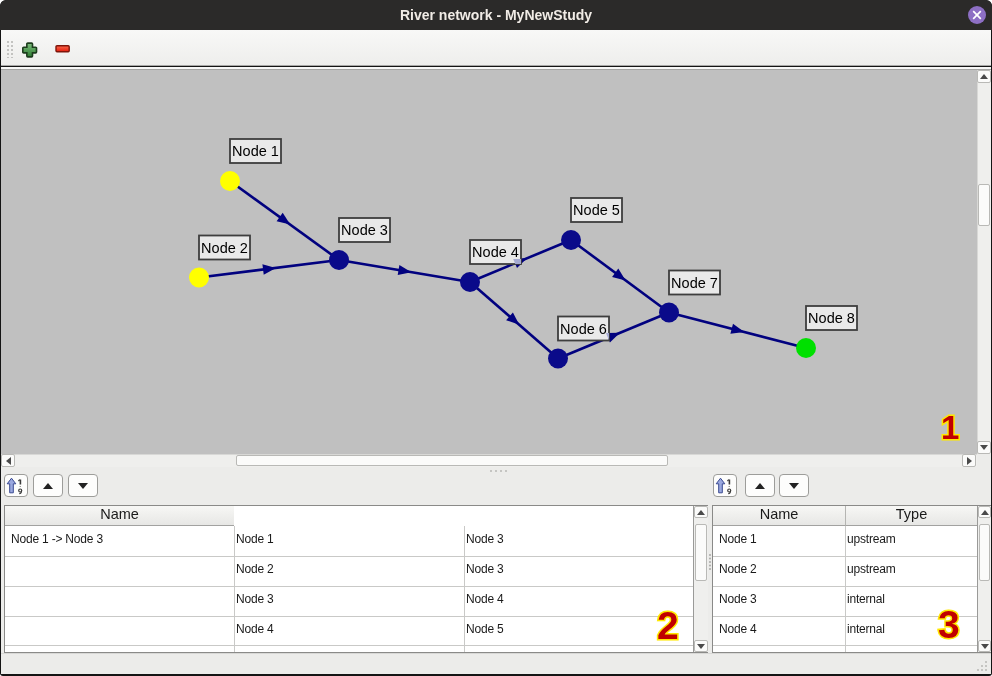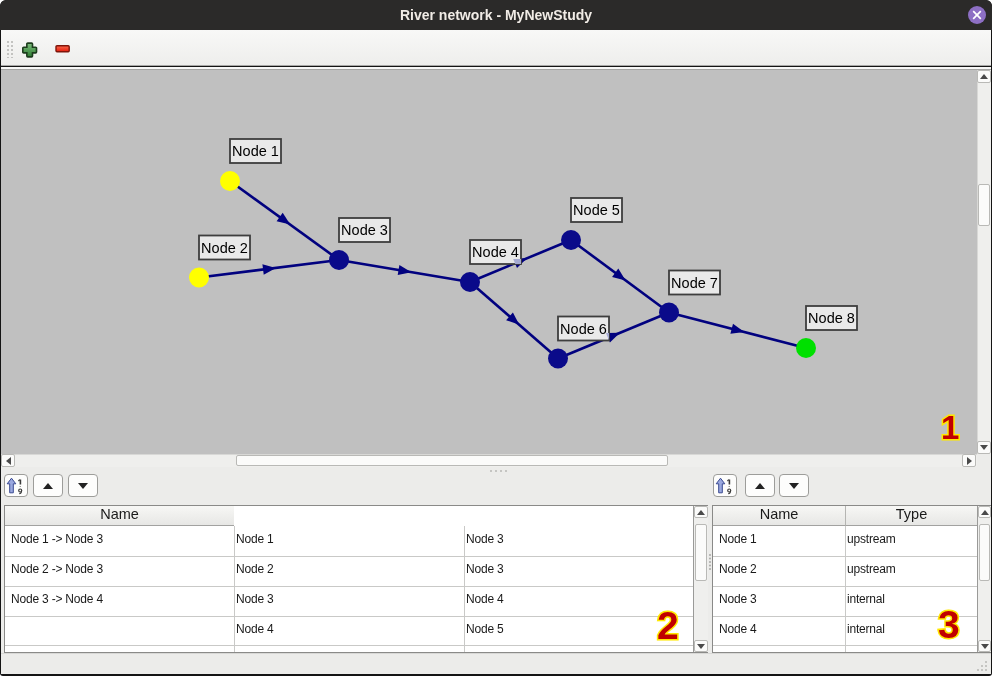--- a/index.html
+++ b/index.html
@@ -191,24 +191,22 @@
    <div class="hdr" style="left:0;width:229px;">Name</div>
    <div class="cline" style="left:229px;top:20px;height:126px;"></div>
    <div class="cline" style="left:459px;top:20px;height:126px;"></div>
    <div class="rline" style="left:0;top:50px;width:688px;"></div>
    <div class="rline" style="left:0;top:80px;width:688px;"></div>
    <div class="rline" style="left:0;top:110px;width:688px;"></div>
    <div class="rline" style="left:0;top:139px;width:688px;"></div>
    <div class="cell" style="left:6px;top:20px;">Node 1 -&gt; Node 3</div>
       <div class="cell" style="left:231px;top:20px;">Node 1</div>
       <div class="cell" style="left:461px;top:20px;">Node 3</div>
-   <div class="cell" style="left:6px;top:50px;">Node 2 -&gt; Node 3</div>
       <div class="cell" style="left:231px;top:50px;">Node 2</div>
       <div class="cell" style="left:461px;top:50px;">Node 3</div>
-   <div class="cell" style="left:6px;top:80px;">Node 3 -&gt; Node 4</div>
       <div class="cell" style="left:231px;top:80px;">Node 3</div>
       <div class="cell" style="left:461px;top:80px;">Node 4</div>
       <div class="cell" style="left:231px;top:110px;">Node 4</div>
       <div class="cell" style="left:461px;top:110px;">Node 5</div>
 
    <div class="abs" style="left:688px;top:0;width:15px;height:146px;background:#efefed;border-left:1px solid #9a9a98;"></div>
    <div class="sbtn" style="left:689px;top:0px;width:14px;height:12px;">
         <div class="tri-up" style="border-left-width:4px;border-right-width:4px;border-bottom-width:5px;border-bottom-color:#4a4a4a;"></div>
       </div>
    <div class="sbtn" style="left:689px;top:134px;width:14px;height:12px;">

